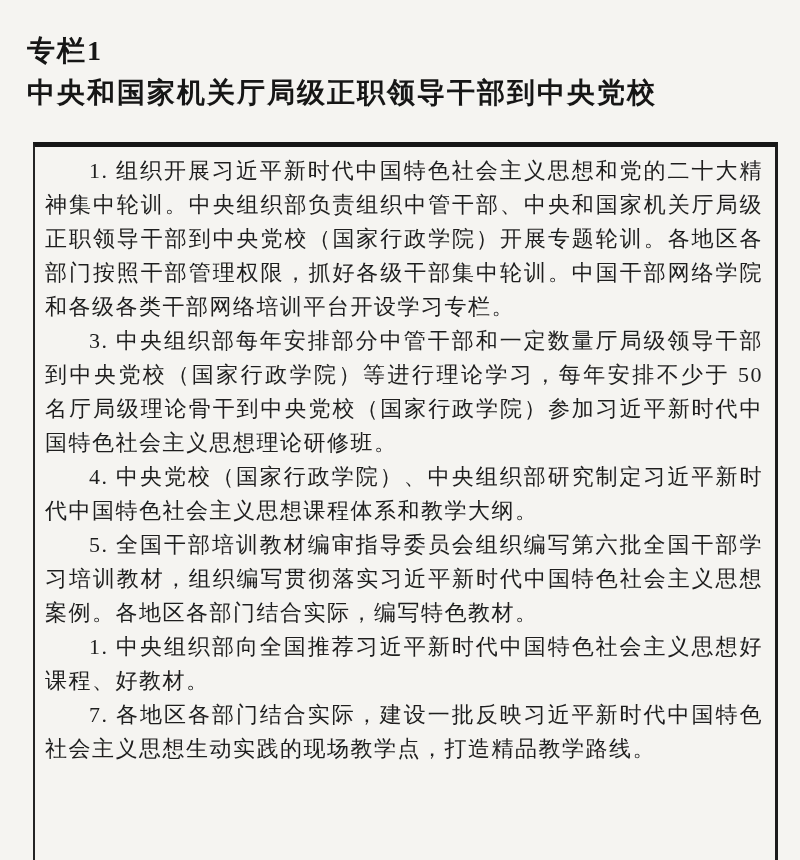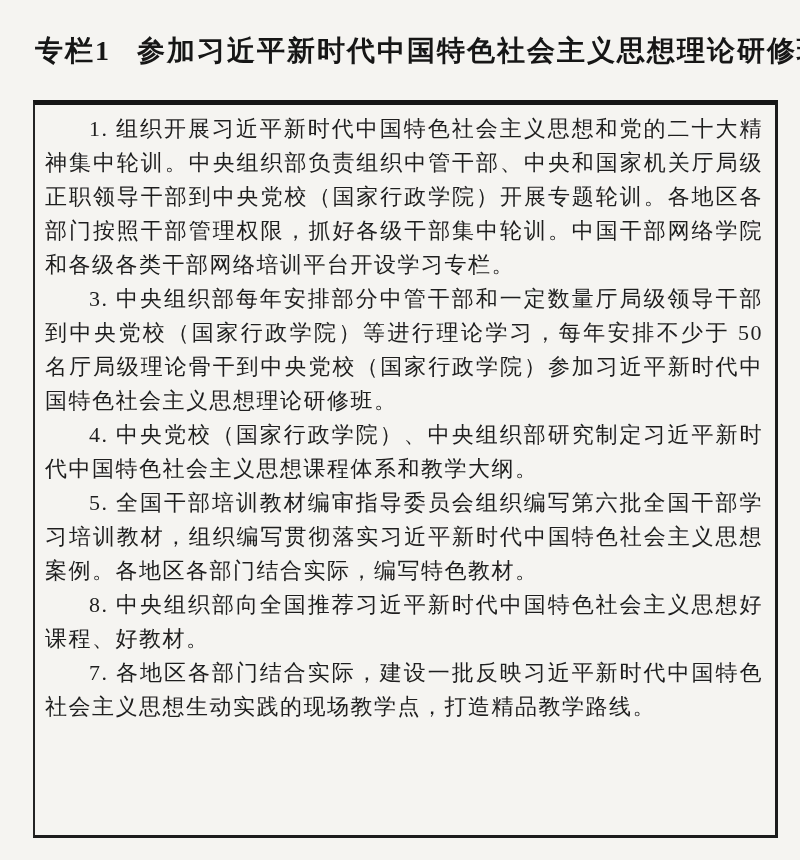--- a/index.html
+++ b/index.html
@@ -8,27 +8,28 @@
     overflow: hidden;
   }
   body {
     background: #f5f4f1;
     font-family: "Liberation Serif", serif;
     color: #1d1d1d;
   }
   .doc-title {
     display: flex;
     align-items: flex-start;
-    margin: 30px 20px 0 35px;
+    margin: 30px 20px 0 27px;
     font-size: 28px;
     font-weight: bold;
     line-height: 42px;
     letter-spacing: 2px;
     color: #161616;
     white-space: nowrap;
+    flex-direction: column;
   }
   .doc-title .box-label { margin-right: 26px; }
   .column-box {
     margin: 28px 22px 0 33px;
     width: 745px;
     min-height: 738px;
     border-top: 5px solid #161616;
     border-left: 2px solid #242424;
     border-right: 3px solid #1c1c1c;
     border-bottom: 3px solid #1c1c1c;
@@ -45,27 +46,27 @@
     color: #1e1e1e;
   }
 </style>
 </head>
 <body>
 
 <div>
 
   <h1 class="doc-title">
     <span class="box-label">专栏1</span>
-    <span class="box-heading">参加习近平新时代中国特色社会主义思想理论研修班</span>
+    <span class="box-heading">中央和国家机关厅局级正职领导干部到中央党校</span>
   </h1>
 
   <div class="column-box">
     <div>
         <p class="para">1. 组织开展习近平新时代中国特色社会主义思想和党的二十大精神集中轮训。中央组织部负责组织中管干部、中央和国家机关厅局级正职领导干部到中央党校（国家行政学院）开展专题轮训。各地区各部门按照干部管理权限，抓好各级干部集中轮训。中国干部网络学院和各级各类干部网络培训平台开设学习专栏。</p>
         <p class="para">3. 中央组织部每年安排部分中管干部和一定数量厅局级领导干部到中央党校（国家行政学院）等进行理论学习，每年安排不少于 50 名厅局级理论骨干到中央党校（国家行政学院）参加习近平新时代中国特色社会主义思想理论研修班。</p>
         <p class="para">4. 中央党校（国家行政学院）、中央组织部研究制定习近平新时代中国特色社会主义思想课程体系和教学大纲。</p>
         <p class="para">5. 全国干部培训教材编审指导委员会组织编写第六批全国干部学习培训教材，组织编写贯彻落实习近平新时代中国特色社会主义思想案例。各地区各部门结合实际，编写特色教材。</p>
-        <p class="para">8. 中央组织部向全国推荐习近平新时代中国特色社会主义思想好课程、好教材。</p>
+        <p class="para">1. 中央组织部向全国推荐习近平新时代中国特色社会主义思想好课程、好教材。</p>
         <p class="para">7. 各地区各部门结合实际，建设一批反映习近平新时代中国特色社会主义思想生动实践的现场教学点，打造精品教学路线。</p>
       </div>
   </div>
 
 </div>
 
 </body></html>

